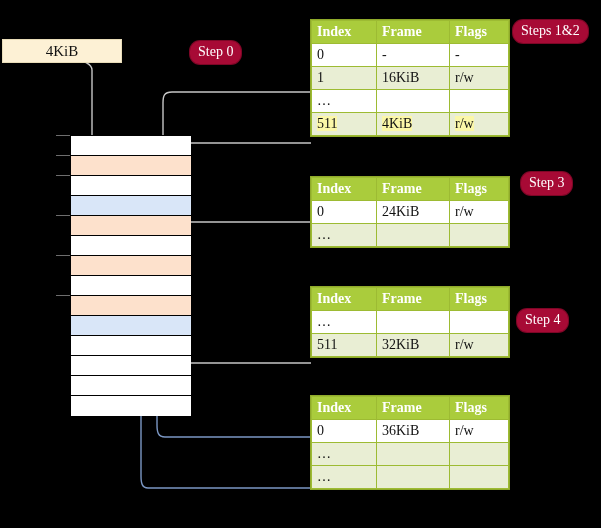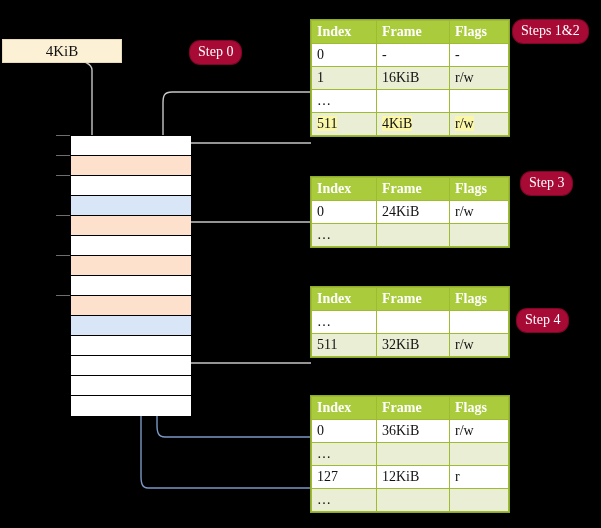--- a/index.html
+++ b/index.html
@@ -278,25 +278,20 @@
     <tr>
       <td>0</td>
       <td>36KiB</td>
       <td>r/w</td>
     </tr>
     <tr class="alt">
       <td>…</td>
       <td></td>
       <td></td>
     </tr>
-    <tr>
-      <td>127</td>
-      <td>12KiB</td>
-      <td>r</td>
-    </tr>
     <tr class="alt">
       <td>…</td>
       <td></td>
       <td></td>
     </tr>
   </tbody>
     </table>
 
 </div>
 

